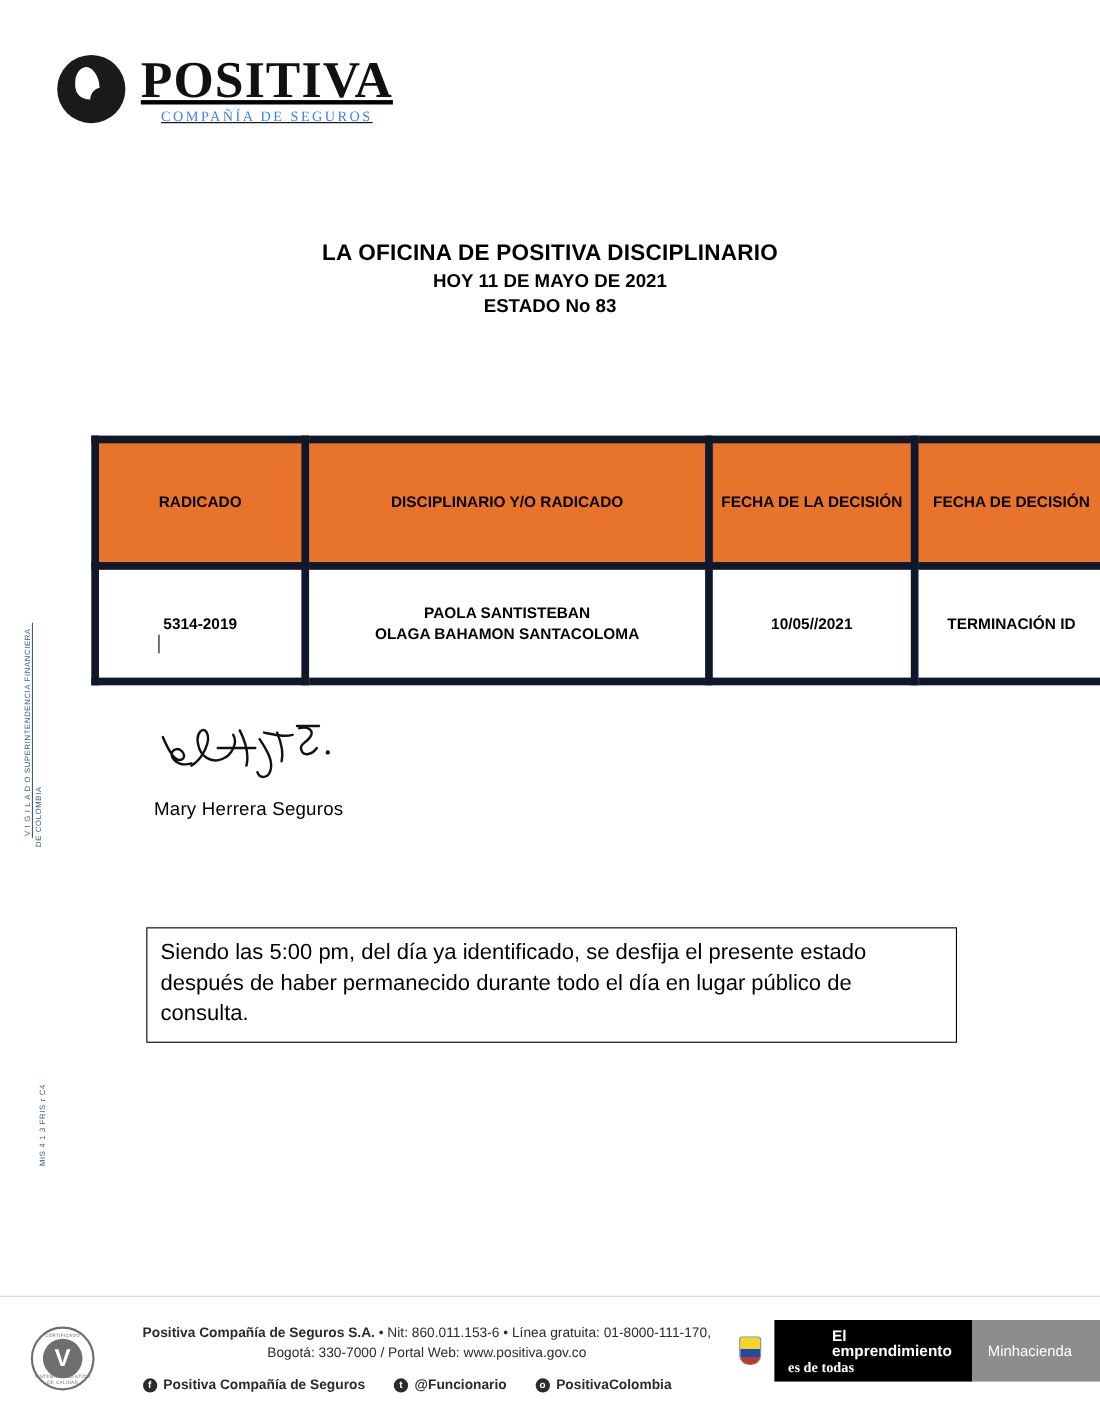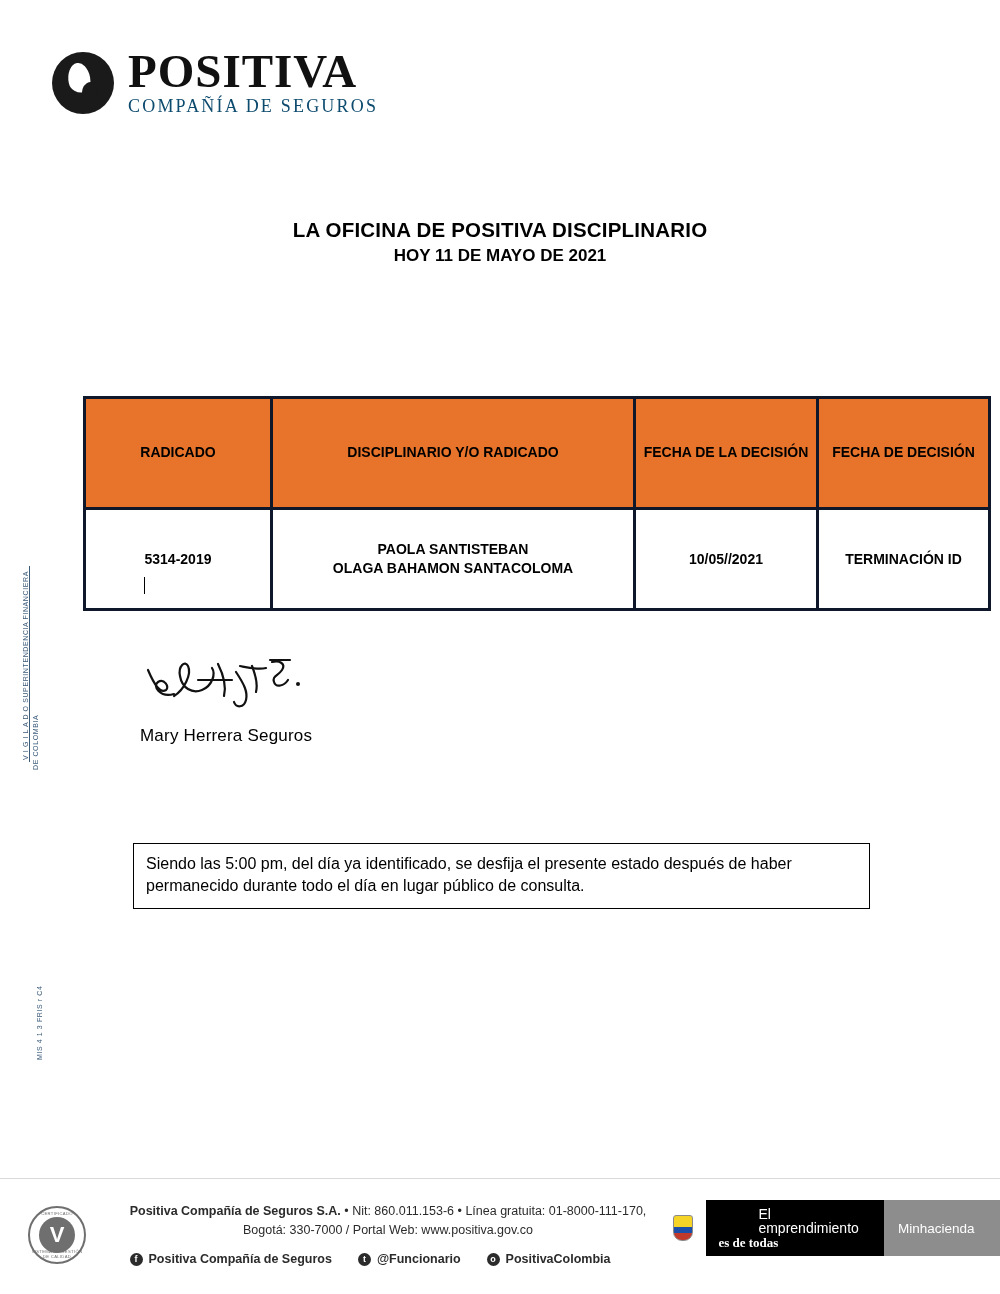--- a/index.html
+++ b/index.html
@@ -15,21 +15,22 @@
     color: #000000;
     overflow: hidden;
   }
 
   
   .logo-block {
     position: absolute;
     left: 52px;
     top: 48px;
     display: flex;
-    align-items: center;
+    align-items: flex-end;
+    text-decoration: underline;
   }
   .logo-mark {
     width: 62px;
     height: 62px;
     border-radius: 50%;
     background: #1a1a1a;
     position: relative;
     flex: 0 0 auto;
     margin-top: 2px;
   }
@@ -61,23 +62,23 @@
   }
   .logo-name {
     font-family: "Liberation Serif", serif;
     font-size: 47px;
     font-weight: 700;
     letter-spacing: 1px;
     color: #111111;
   }
   .logo-sub {
     font-family: "Liberation Serif", serif;
-    font-size: 18px;
+    font-size: 13px;
     letter-spacing: 2.2px;
-    color: #0c4a6e;
+    color: #3b82f6;
     margin-top: 2px;
     text-align: center;
   }
 
   
   .title-block {
     position: absolute;
     left: 0;
     right: 0;
     top: 218px;
@@ -91,21 +92,21 @@
   
   .doc-table {
     position: absolute;
     left: 83px;
     top: 396px;
     width: 845px;
     border-collapse: collapse;
     table-layout: fixed;
   }
   .doc-table th, .doc-table td {
-    border: 3px solid #0f172a;
+    border: 7px solid #0f172a;
     text-align: center;
     vertical-align: middle;
   }
   .doc-table thead th {
     background: #E8732A;
     color: #000000;
     font-size: 14px;
     font-weight: 700;
     height: 100px;
     padding: 4px 6px;
@@ -155,21 +156,21 @@
 
   
   .notice-box {
     position: absolute;
     left: 133px;
     top: 843px;
     width: 737px;
     border: 1px solid #000000;
     padding: 9px 10px 11px 12px;
     box-sizing: border-box;
-    font-size: 16px;
+    font-size: 20px;
     line-height: 1.38;
   }
 
   
   .side-text {
     position: absolute;
     left: 22px;
     font-size: 7px;
     color: #3a5a7a;
     letter-spacing: .6px;
@@ -302,21 +303,21 @@
   }
   .gov-black {
     background: #000000;
     color: #ffffff;
     padding: 8px 14px 8px 12px;
     display: flex;
     flex-direction: column;
     justify-content: center;
     min-width: 150px;
   }
-  .gov-l1 { font-size: 14px; font-weight: 400; line-height: 1.05; padding-left: 40px; }
+  .gov-l1 { font-size: 14px; font-weight: 700; line-height: 1.05; padding-left: 40px; }
   .gov-l2 { font-size: 13px; font-weight: 700; line-height: 1.05; font-family: Liberation Serif, serif; }
   .gov-gray {
     background: #8d8d8d;
     color: #ffffff;
     display: flex;
     align-items: center;
     padding: 0 14px;
     font-size: 13.5px;
     min-width: 96px;
   }
@@ -328,20 +329,21 @@
   <div class="logo-mark"></div>
   <div class="logo-text">
     <div class="logo-name">POSITIVA</div>
     <div class="logo-sub">COMPAÑÍA DE SEGUROS</div>
   </div>
 </div>
 
 <div class="title-block">
   <div class="title-line1">LA OFICINA DE POSITIVA DISCIPLINARIO</div>
   <div class="title-line2">HOY 11 DE MAYO DE 2021</div>
+  <div class="title-line3">ESTADO No 83</div>
 </div>
 
 <table class="doc-table">
   <thead>
     <tr>
       <th class="col-rad">RADICADO</th>
       <th class="col-disc">DISCIPLINARIO Y/O RADICADO</th>
       <th class="col-fecha th-small">FECHA DE LA DECISIÓN</th>
       <th class="col-tipo">FECHA DE DECISIÓN</th>
     </tr>

